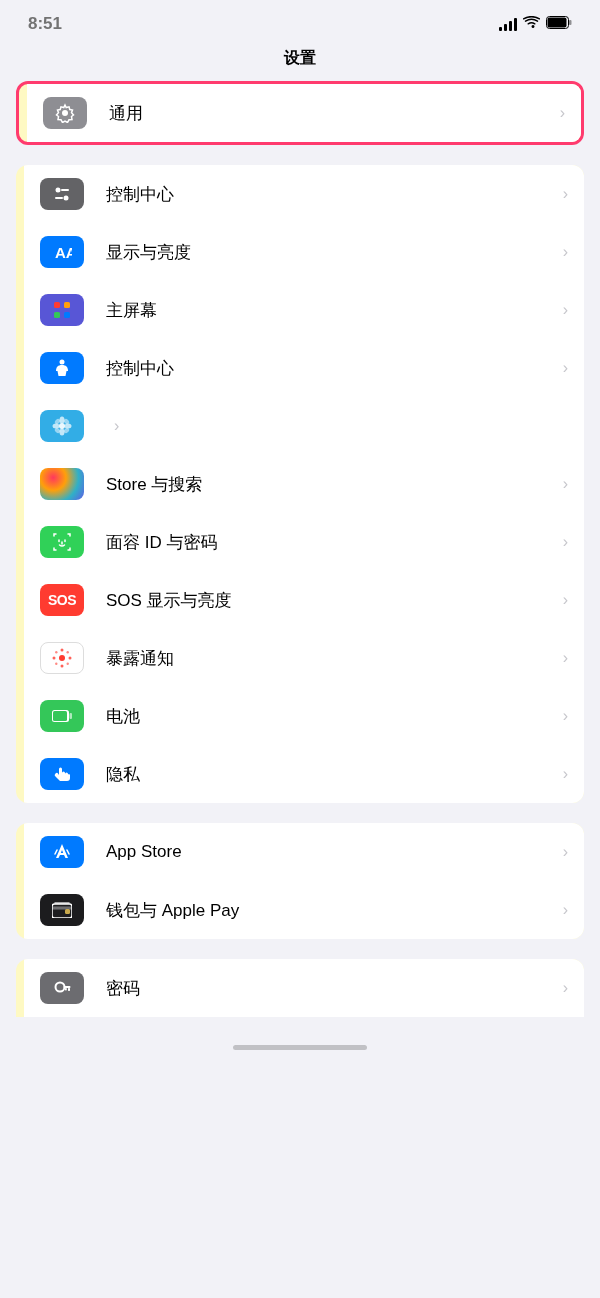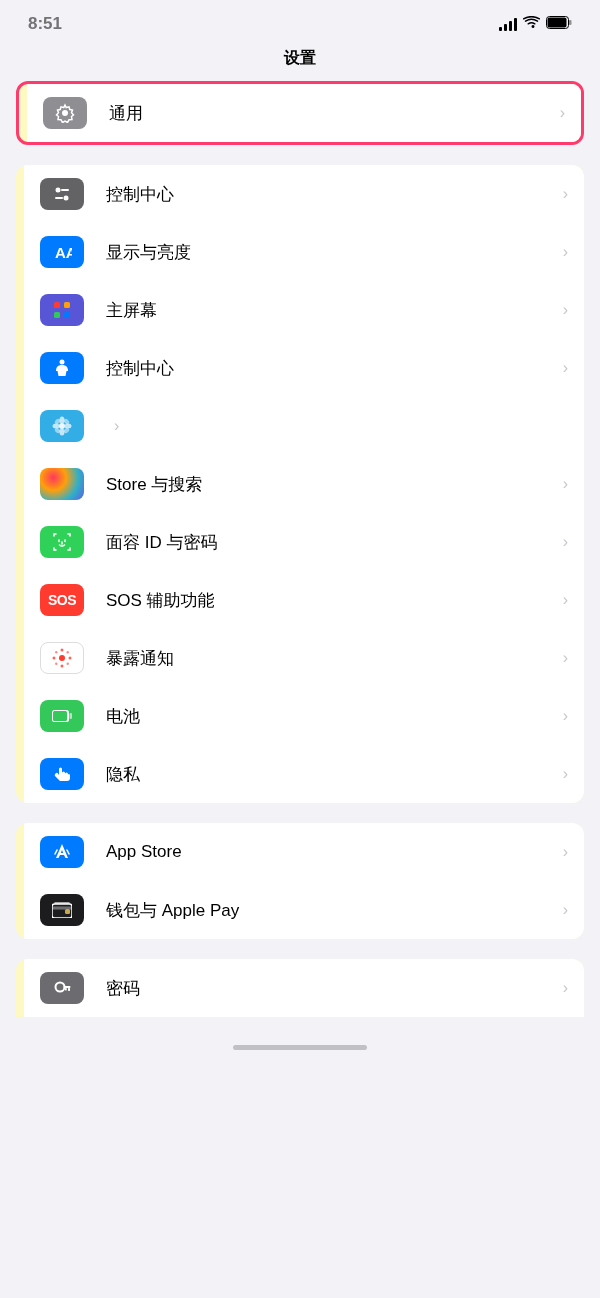--- a/index.html
+++ b/index.html
@@ -272,21 +272,21 @@
         <path d="M7.5 13 Q10 15 12.5 13" fill="none" stroke="white" stroke-width="1.5" stroke-linecap="round"></path>
         <path d="M10 10 L10 12" fill="none" stroke="white" stroke-width="1.5" stroke-linecap="round"></path>
       </svg>
     </div>
     <span class="row-label">面容 ID 与密码</span>
     <span class="chevron">›</span>
   </div>
 
   <div class="settings-row">
     <div class="settings-icon sos-icon" style="font-size:14px; font-weight:800; color:white; letter-spacing:-0.5px;">SOS</div>
-    <span class="row-label">SOS 辅助功能</span>
+    <span class="row-label">SOS 显示与亮度</span>
     <span class="chevron">›</span>
   </div>
 
   <div class="settings-row">
     <div class="settings-icon" style="background:#fff; border:1px solid #ddd;">
       <svg width="22" height="22" viewBox="0 0 22 22">
         <circle cx="11" cy="11" r="3" fill="#ff3b30"></circle>
         <circle cx="11" cy="3" r="1.5" fill="#ff3b30" opacity="0.8"></circle>
         <circle cx="11" cy="19" r="1.5" fill="#ff3b30" opacity="0.8"></circle>
         <circle cx="3" cy="11" r="1.5" fill="#ff3b30" opacity="0.8"></circle>

